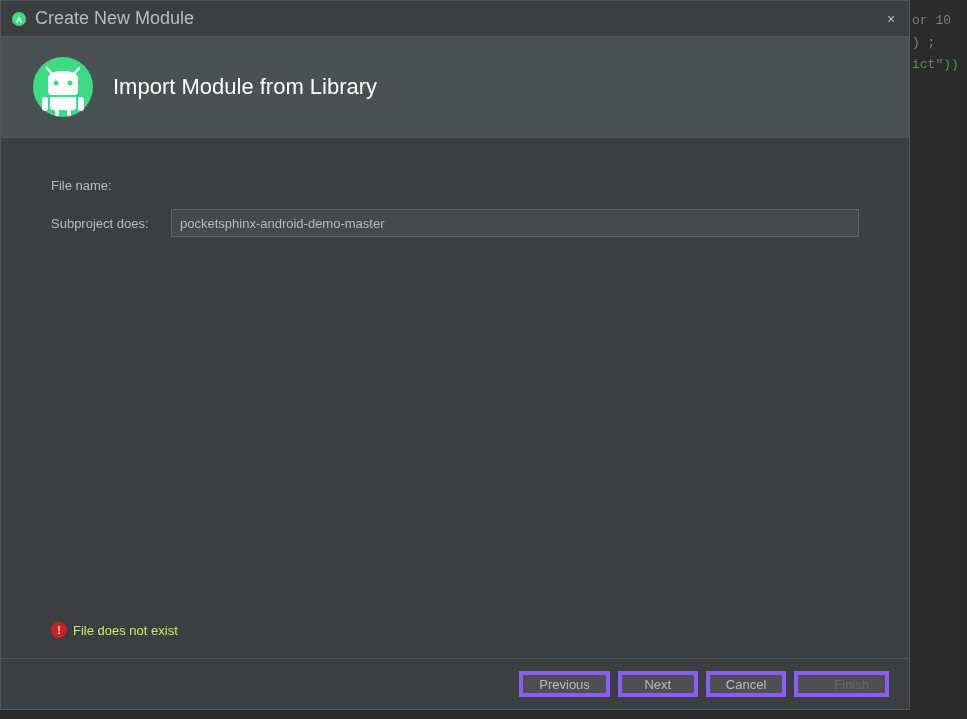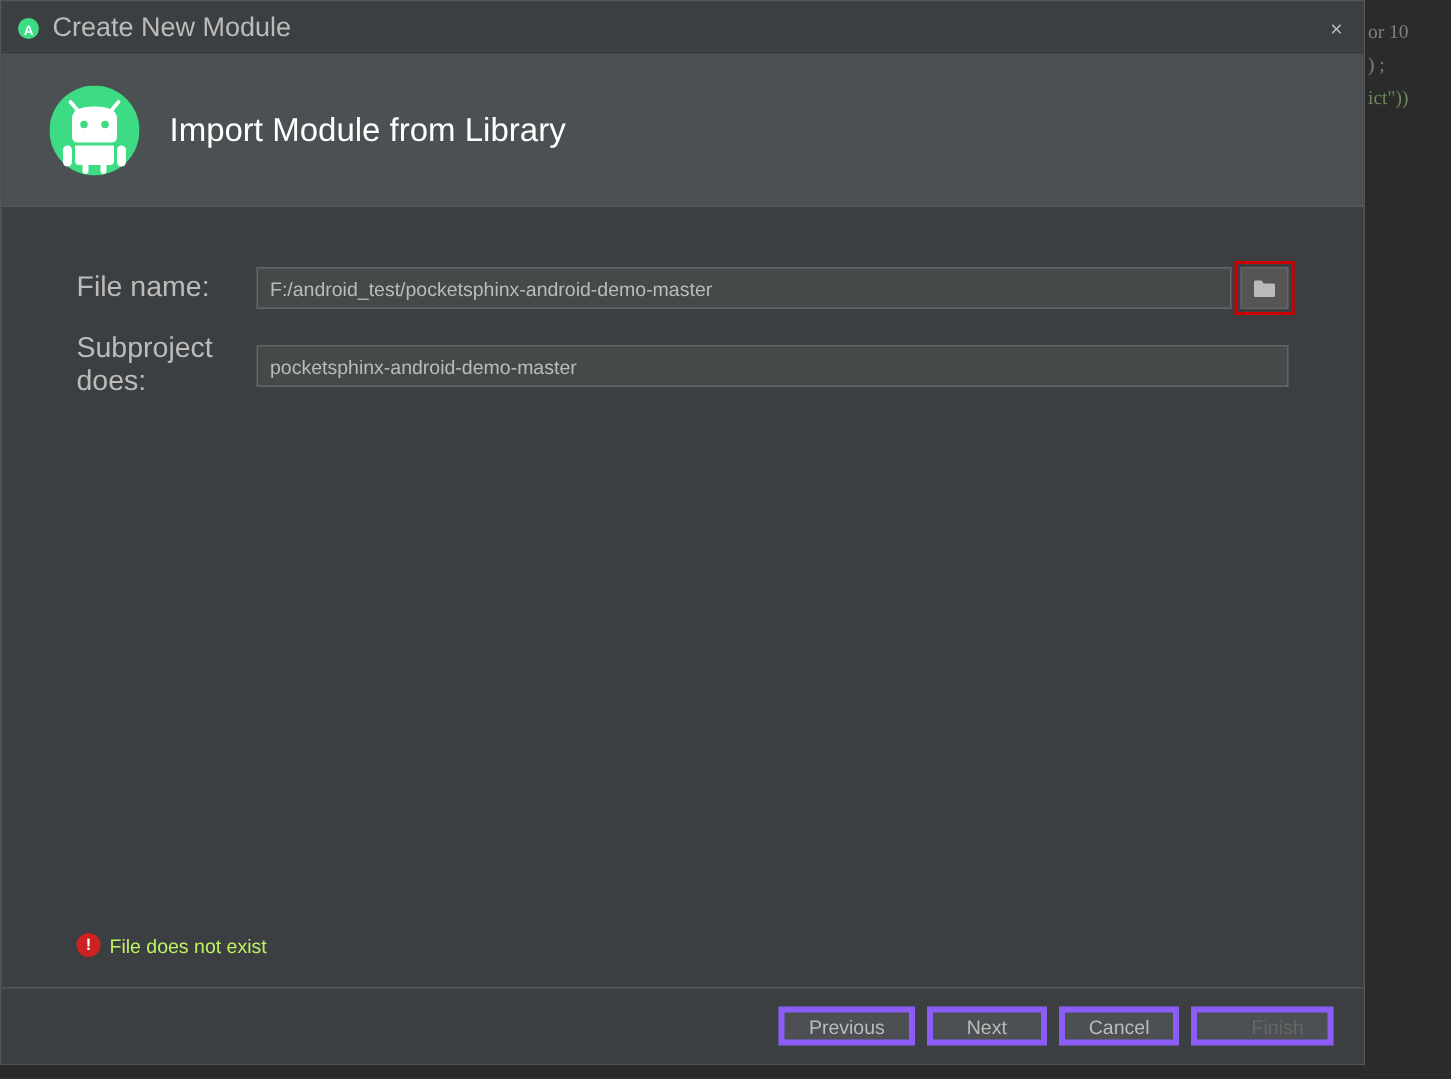--- a/index.html
+++ b/index.html
@@ -25,21 +25,21 @@
     }
 
     .bg-code {
       position: absolute;
       right: 0;
       top: 0;
       width: 60px;
       height: 719px;
       background: #2b2b2b;
       color: #808080;
-      font-family: Liberation Serif, serif;
+      font-family: Liberation Mono, monospace;
       font-size: 13px;
       padding: 10px 5px;
       z-index: 0;
     }
 
     .bg-line {
       line-height: 22px;
       white-space: nowrap;
     }
 
@@ -130,21 +130,21 @@
 
     .form-row {
       display: flex;
       align-items: center;
       margin-bottom: 16px;
     }
 
     .form-label {
       width: 120px;
       color: #bbbbbb;
-      font-size: 19px;
+      font-size: 13px;
       flex-shrink: 0;
     }
 
     .form-input-wrapper {
       flex: 1;
       display: flex;
       align-items: center;
       gap: 6px;
     }
 
@@ -312,29 +312,20 @@
         <rect x="45" y="40" width="6" height="14" rx="3" fill="white"></rect>
       </g>
     </svg>
     <h1 class="header-title">Import Module from Library</h1>
   </div>
 
   <div class="dialog-body">
 
     <div class="form-row">
       <label class="form-label">File name:</label>
-      <div class="form-input-wrapper">
-        <input type="text" class="form-input" value="F:/android_test/pocketsphinx-android-demo-master" style="">
-        <button class="browse-btn" title="Browse">
-
-          <svg class="folder-icon-svg" viewBox="0 0 16 14" fill="#bbbbbb">
-            <path d="M1 3 L1 12 Q1 13 2 13 L14 13 Q15 13 15 12 L15 5 Q15 4 14 4 L7.5 4 L6 2 L2 2 Q1 2 1 3 Z"></path>
-          </svg>
-        </button>
-      </div>
     </div>
 
     <div class="form-row">
       <label class="form-label">Subproject does:</label>
       <div class="form-input-wrapper">
         <input type="text" class="form-input" value="pocketsphinx-android-demo-master" style="">
       </div>
     </div>
 
     <div class="error-section">

